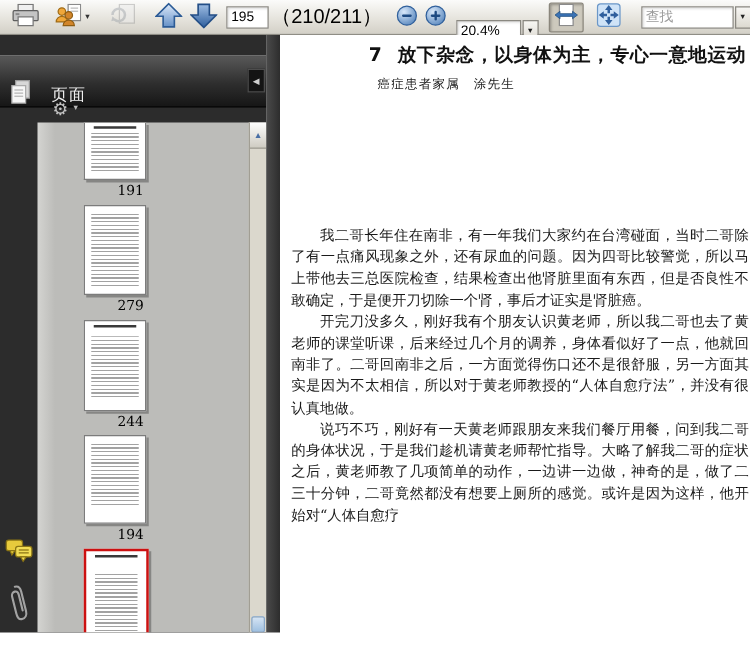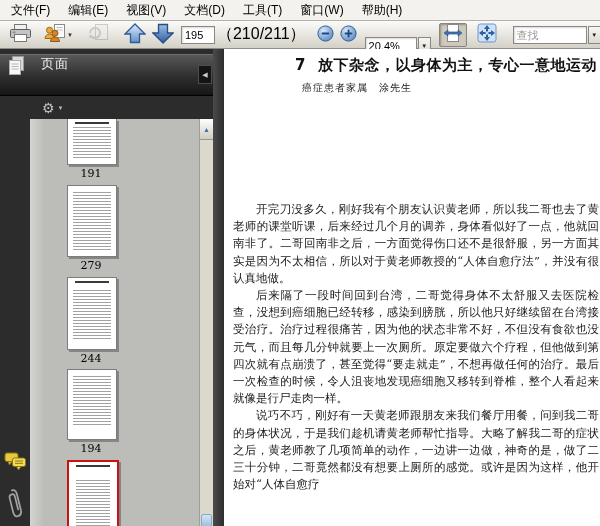--- a/index.html
+++ b/index.html
@@ -41,24 +41,24 @@
   .combo-caret{
     width:13px;height:18px;margin-left:1px;border:1px solid #8a8881;
     background:linear-gradient(#f7f6f3,#dcd9d0);font-size:6px;color:#222;
     display:flex;align-items:center;justify-content:center;padding:0;
   }
   .count-label{font-size:16px;color:#000;margin-left:2px;white-space:nowrap;}
   
   .mainrow{display:flex;height:478px;}
   .sidebar{width:213px;position:relative;background:#2c2c2c;flex:none;overflow:hidden;}
   .panel-header{
-    position:absolute;top:5px;left:0;right:0;height:40px;
+    position:absolute;top:16px;left:0;right:0;height:40px;
     background:linear-gradient(#585858,#2e2e2e 55%,#161616);
     border-top:1px solid #6e6e6e;border-bottom:1px solid #000;
-    display:flex;align-items:flex-start;
+    display:flex;align-items:flex-end;
   }
   .panel-title{margin-left:15px;font-size:13px;color:#f0f0f0;letter-spacing:1px;}
   .collapse-btn{
     position:absolute;right:1px;top:10px;width:14px;height:19px;
     background:#141414;border:1px solid #4d4d4d;color:#cfcfcf;font-size:7px;
     display:flex;align-items:center;justify-content:center;padding:0;
   }
   .pages-icon{margin-left:7px;display:flex;}
   .options-row{position:absolute;top:47px;left:30px;height:23px;display:flex;align-items:center;}
   .gear{font-size:14px;color:#c2c2c2;margin-left:12px;line-height:14px;}
@@ -67,21 +67,21 @@
   .thumb-list{
     position:absolute;left:30px;right:13px;top:70px;bottom:0;
     background:linear-gradient(to right,#d4d4d1,#bcbcb9 14px);overflow:hidden;
   }
   .thumb{position:relative;width:48px;margin-left:37px;background:#fff;
     border:1px solid #7c7c7c;box-shadow:2px 2px 0 rgba(35,35,35,.35);}
   .thumb.sel{border:2px solid #cc1111;}
   .thumb .lines{position:absolute;left:5px;right:5px;top:6px;bottom:5px;
     background:repeating-linear-gradient(to bottom,rgba(70,70,70,.5) 0 1px,transparent 1px 3px);}
   .thumb .hline{position:absolute;top:3px;left:7px;right:7px;height:2px;background:#3a3a3a;}
-  .tlabel{width:48px;margin-left:37px;text-align:center;
+  .tlabel{width:48px;margin-left:37px;text-align:right;
     font-family:"DejaVu Serif","Liberation Serif",serif;font-size:11px;color:#000;padding:2px 0 2px;}
   .vscroll{position:absolute;right:0;top:70px;bottom:0;width:13px;
     background:#dbd8cd;border-left:1px solid #a19e94;}
   .scroll-up{height:20px;background:linear-gradient(#fefefe,#cfccc2);
     border-bottom:1px solid #9a978d;display:flex;align-items:center;justify-content:center;
     color:#4a6fa5;font-size:7px;}
   .scroll-thumb{position:absolute;left:1px;right:1px;bottom:0;height:11px;border-radius:2px;
     background:linear-gradient(#d5e4f4,#9fc0e0);border:1px solid #85a7cb;}
   .splitter{width:11px;flex:none;background:linear-gradient(to right,#4b4b4b,#2d2d2d);}
   
@@ -100,29 +100,20 @@
     font-family:"DejaVu Serif","Liberation Serif",serif;
     font-size:11.5px;line-height:17.2px;color:#1a1a1a;text-align:justify;
   }
   .doc-body p{margin:0;text-indent:2em;}
 </style>
 </head>
 <body>
 
 <div class="app">
 
-  <div class="menubar">
-    <span class="menu-item">文件(F)</span>
-    <span class="menu-item">编辑(E)</span>
-    <span class="menu-item">视图(V)</span>
-    <span class="menu-item">文档(D)</span>
-    <span class="menu-item">工具(T)</span>
-    <span class="menu-item">窗口(W)</span>
-    <span class="menu-item">帮助(H)</span>
-  </div>
 
   <div class="toolbar">
     <div class="grip"></div>
 
     <button class="tbtn">
       <span>
         <svg width="23" height="19" viewBox="0 0 23 19">
           <rect x="5.5" y="0.5" width="12" height="5" fill="#f0f0f0" stroke="#777"></rect>
           <rect x="1.5" y="5.5" width="20" height="8" rx="1" fill="#c4c4c4" stroke="#5e5e5e"></rect>
           <rect x="5.5" y="10.5" width="12" height="7" fill="#fff" stroke="#777"></rect>
@@ -345,19 +336,19 @@
     </div>
 
     <div class="splitter"></div>
 
     <div class="docarea">
       <div class="doc-title">
         <span class="num">7</span><span>放下杂念，以身体为主，专心一意地运动</span>
       </div>
       <div class="doc-byline">癌症患者家属　涂先生</div>
       <div class="doc-body">
+        <p>我二哥长年住在南非，有一年我们大家约在台湾碰面，当时二哥除了有一点痛风现象之外，还有尿血的问题。因为四哥比较警觉，所以马上带他去三总医院检查，结果检查出他肾脏里面有东西，但是否良性不敢确定，于是便开刀切除一个肾，事后才证实是肾脏癌。</p>
         <p>开完刀没多久，刚好我有个朋友认识黄老师，所以我二哥也去了黄老师的课堂听课，后来经过几个月的调养，身体看似好了一点，他就回南非了。二哥回南非之后，一方面觉得伤口还不是很舒服，另一方面其实是因为不太相信，所以对于黄老师教授的“人体自愈疗法”，并没有很认真地做。</p>
-        <p>后来隔了一段时间回到台湾，二哥觉得身体不太舒服又去医院检查，没想到癌细胞已经转移，感染到膀胱，所以他只好继续留在台湾接受治疗。治疗过程很痛苦，因为他的状态非常不好，不但没有食欲也没元气，而且每几分钟就要上一次厕所。原定要做六个疗程，但他做到第四次就有点崩溃了，甚至觉得“要走就走”，不想再做任何的治疗。最后一次检查的时候，令人沮丧地发现癌细胞又移转到脊椎，整个人看起来就像是行尸走肉一样。</p>
         <p>说巧不巧，刚好有一天黄老师跟朋友来我们餐厅用餐，问到我二哥的身体状况，于是我们趁机请黄老师帮忙指导。大略了解我二哥的症状之后，黄老师教了几项简单的动作，一边讲一边做，神奇的是，做了二三十分钟，二哥竟然都没有想要上厕所的感觉。或许是因为这样，他开始对“人体自愈疗</p>
       </div>
     </div>
   </div>
 </div>
 
 </body></html>

